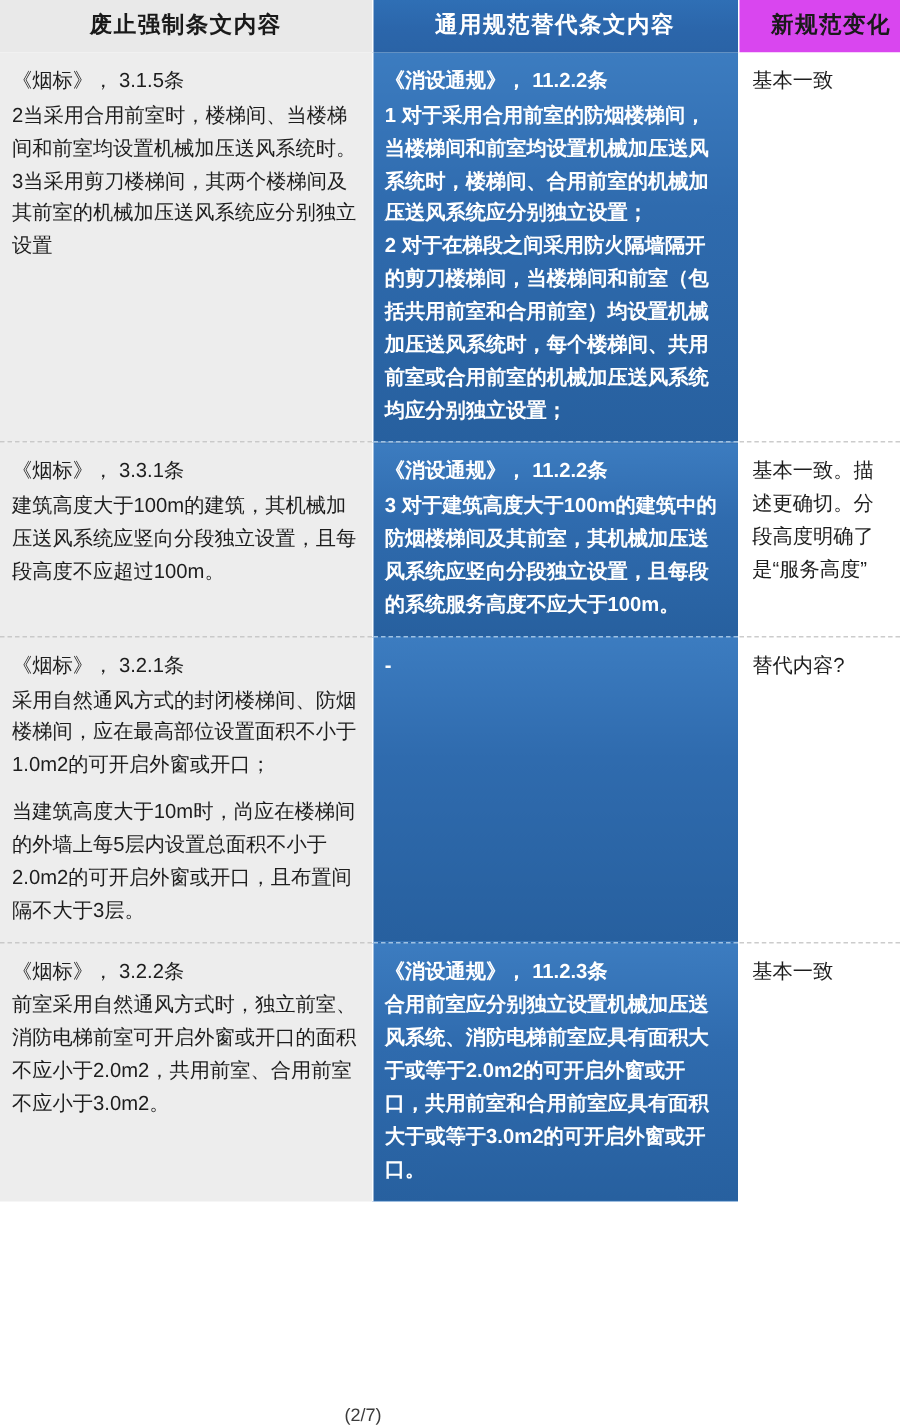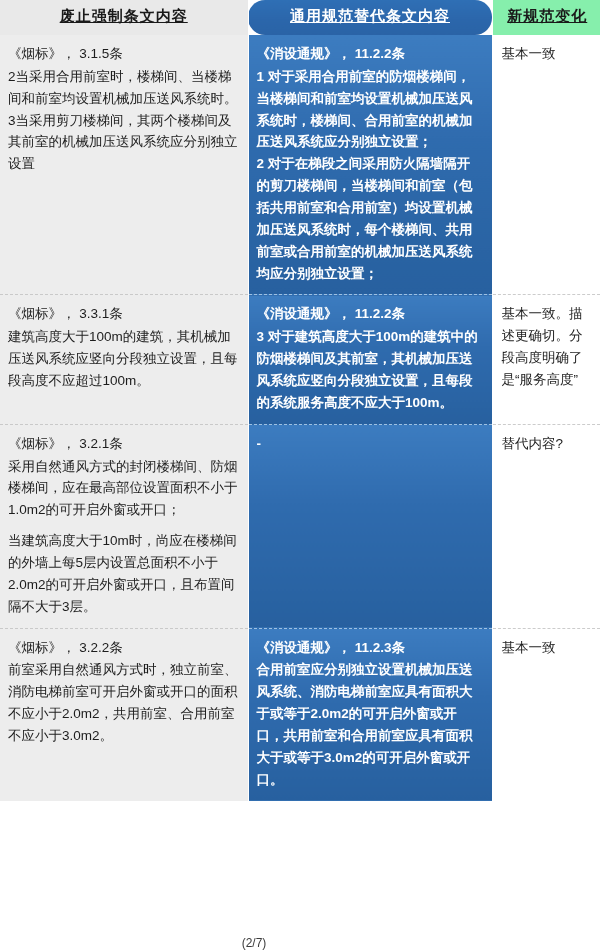--- a/index.html
+++ b/index.html
@@ -28,38 +28,36 @@
   table.cmp col.c2 { width: 244px; }
   table.cmp col.c3 { width: 108px; }
 
   .hdr td {
     padding: 7px 6px 9px 6px;
     font-size: 15px;
     font-weight: bold;
     text-align: center;
     vertical-align: middle;
     letter-spacing: 1px;
-    text-decoration: underline;
   }
   .hdr .h1 {
     background: #e9e9e9;
     color: #1a1a1a;
     border-right: 1px solid #ffffff;
   }
   .hdr .h2 {
     background: linear-gradient(180deg,#2f6fb5 0%, #2b66ab 55%, #2a63a6 100%);
     color: #ffffff;
     border-right: 1px solid #ffffff;
-    border-radius: 17px;
   }
   .hdr .h3 {
-    background: #86efac;
+    background: #d946ef;
     color: #1a1a1a;
     font-weight: bold;
-    text-align: center;
+    text-align: right;
     padding-left: 8px;
     font-size: 15px;
   }
 
   td.c-left {
     background: #ededed;
     color: #1d1d1d;
     border-right: 1px solid #ffffff;
     border-bottom: 1px dashed #c9c9c9;
   }
@@ -101,21 +99,21 @@
     display: block;
     height: 9px;
   }
   .dash {
     display: block;
     color: #ffffff;
     font-size: 13.5px;
   }
   .footer {
     position: absolute;
-    left: 12px;
+    left: 0;
     bottom: 2px;
     width: 484px;
     text-align: center;
     font-size: 12px;
     color: #3b3b3b;
   }
   .row-4 td.cell { border-bottom: none; }
 </style>
 </head>
 <body>

